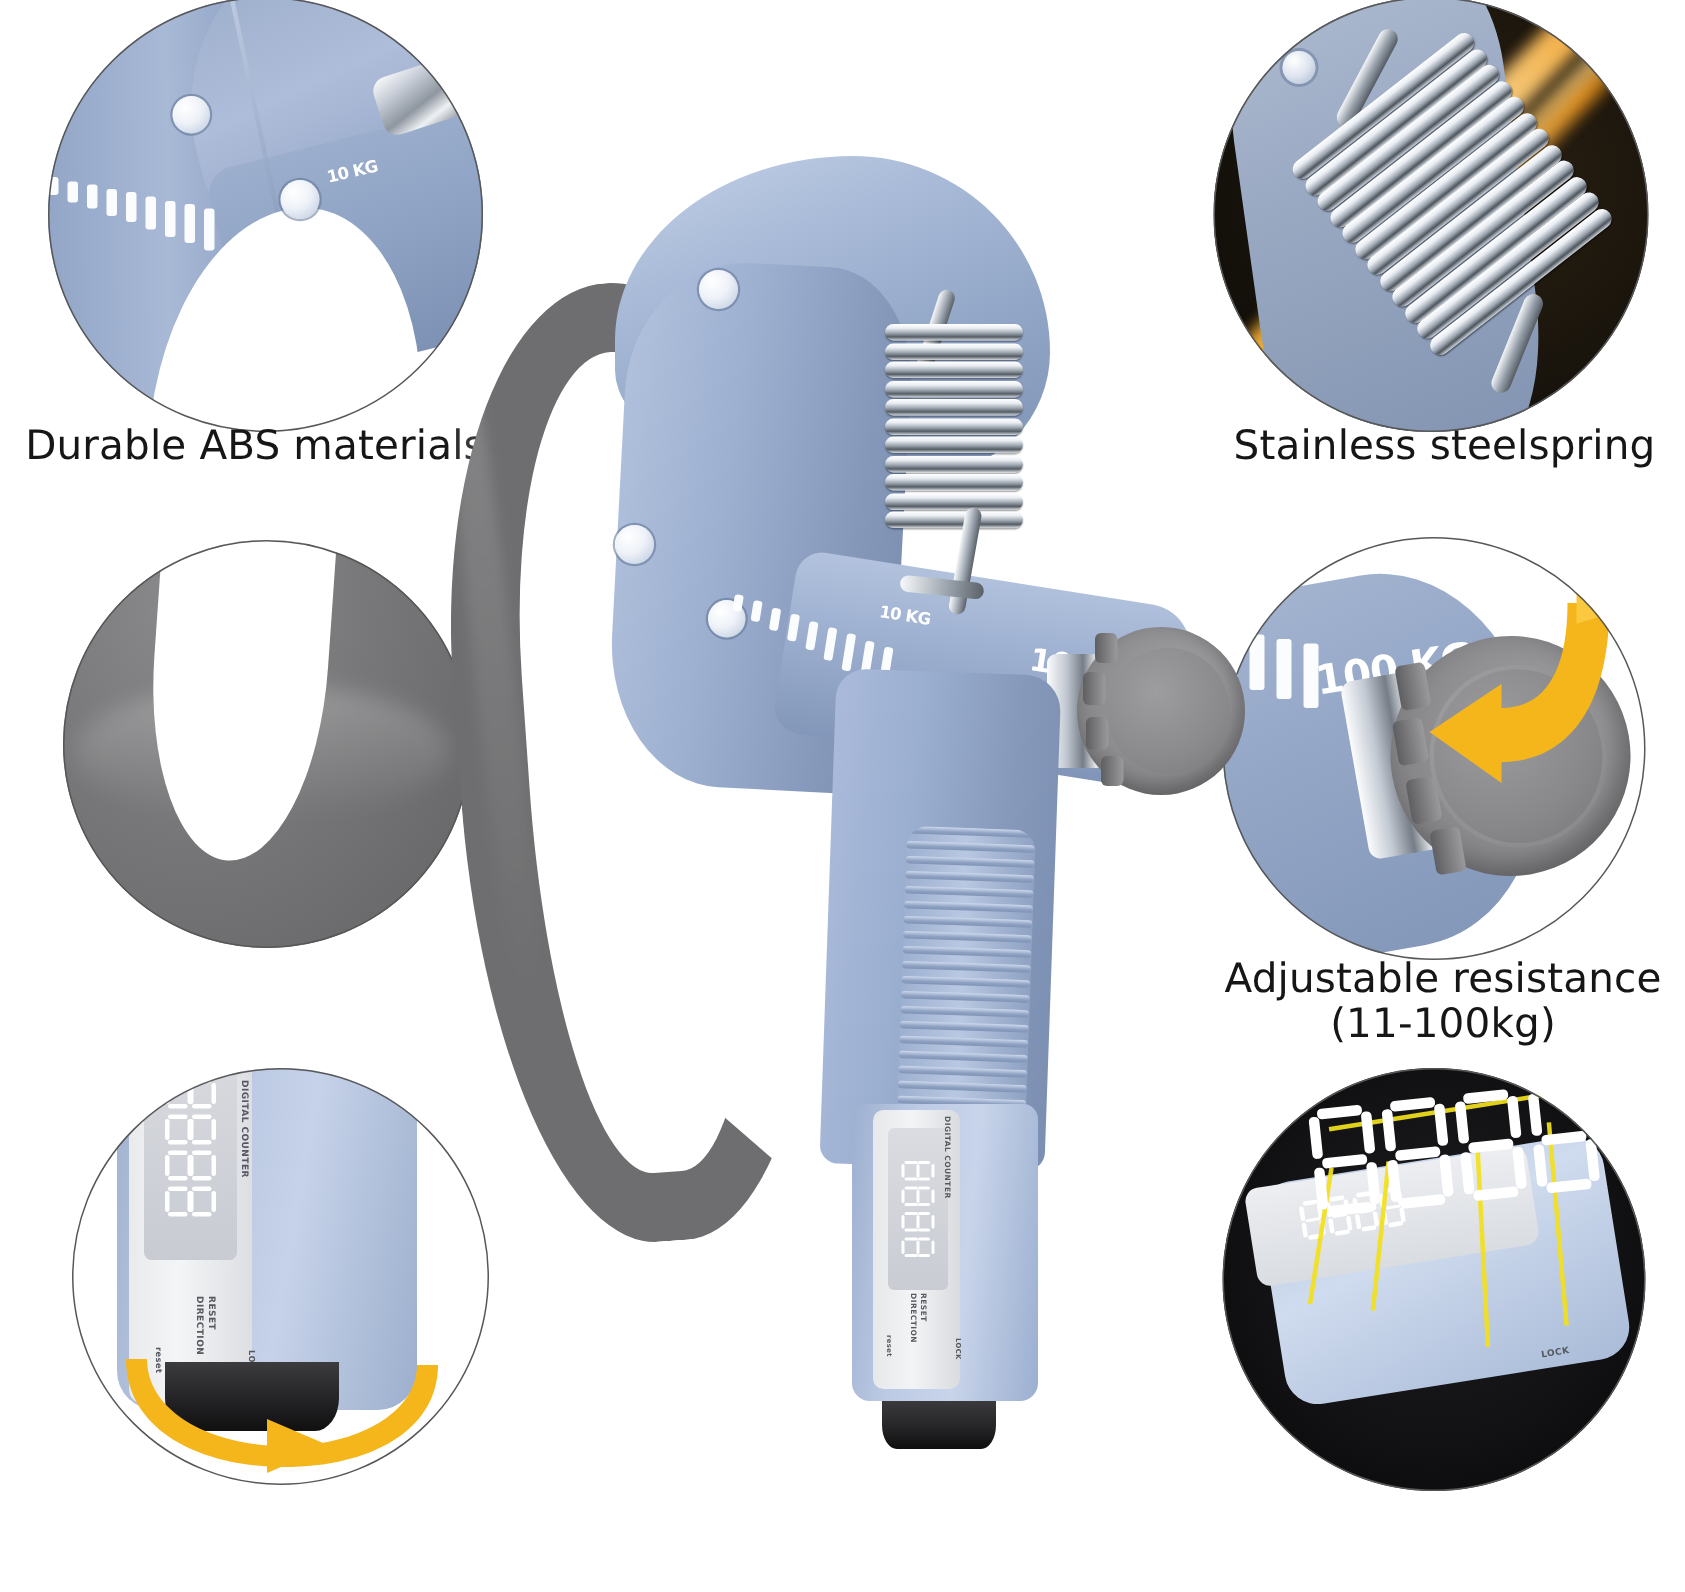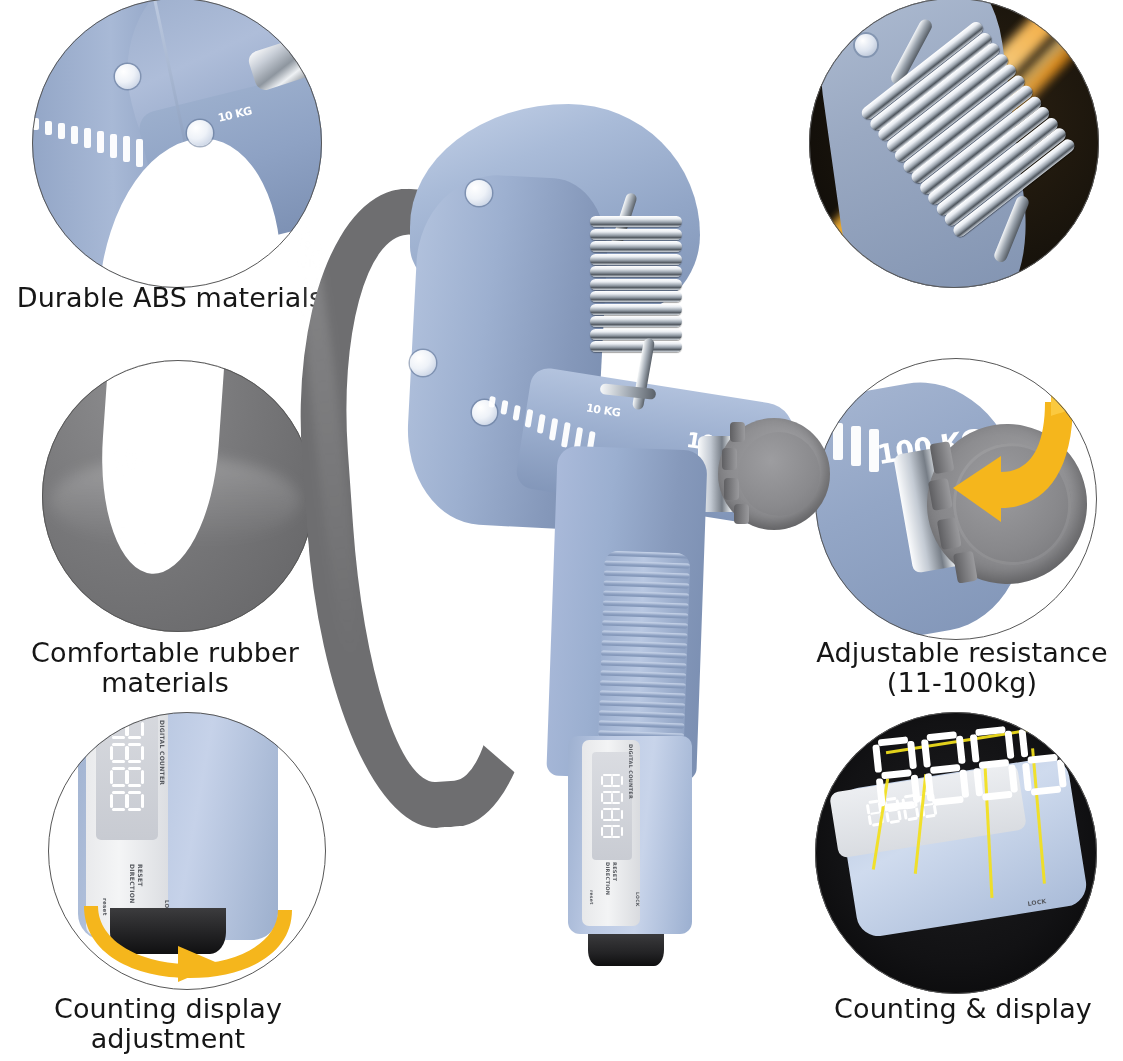--- a/index.html
+++ b/index.html
@@ -412,29 +412,28 @@
         <i style="top: 81px;"></i>
         <i style="top: 94.5px;"></i>
         <i style="top: 108px;"></i>
         <i style="top: 121.5px;"></i>
         <i style="top: 135px;"></i>
         <i style="top: 148.5px;"></i>
       </div>
     <div class="spr-hook" style="left:196px;top:196px;height:70px;transform:rotate(22deg);"></div>
   </div>
   <div class="inset-ring" style="right:24px;top:-2px;width:288px;height:288px;"></div>
+  <div class="caption" style="right:0;top:283px;width:320px;">Stainless steelspring</div>
 
   <div class="inset" id="ins-rubber">
     <div class="rub-outer"></div>
     <div class="rub-inner"></div>
     <div class="rub-gloss"></div>
   </div>
   <div class="inset-ring" style="left:42px;top:360px;width:270px;height:270px;"></div>
-  <div class="caption" style="left:0;top:638px;width:330px;">Comfortable rubber
-materials</div>
 
   <div class="inset" id="ins-knob">
     <div class="knb-shaft"></div>
     <div class="ticks" id="knb-ticks">
         <i style="left: 0px; width: 10px; height: 34px; top: 62px;"></i>
         <i style="left: 18px; width: 10px; height: 37px; top: 65px;"></i>
         <i style="left: 36px; width: 10px; height: 40px; top: 68px;"></i>
         <i style="left: 54px; width: 10px; height: 43px; top: 71px;"></i>
       </div>
     <div class="kglabel" style="left:62px;top:76px;font-size:27px;transform:rotate(-9deg);">100
@@ -506,22 +505,20 @@
     <div class="cnt-text" style="left:60px;top:186px;font-size:5.5px;">reset</div>
     <div class="cnt-text" style="left:122px;top:188px;font-size:5.5px;">LOCK</div>
     <div class="cnt-base"></div>
     <svg class="arrow-yellow" style="left:22px;top:168px;" width="234" height="110" viewBox="0 0 234 110">
       <path d="M14 26 C14 74 64 98 120 98 C176 98 222 74 222 30
                L208 30 C208 62 168 84 120 84 C72 84 28 62 28 26 Z" fill="#f5b61c"></path>
       <path d="M108 66 L150 84 L108 102 Z" fill="#f5b61c"></path>
     </svg>
   </div>
   <div class="inset-ring" style="left:48px;top:712px;width:276px;height:276px;"></div>
-  <div class="caption" style="left:0;top:994px;width:336px;">Counting display
-adjustment</div>
 
   <div class="inset" id="ins-disp">
     <div class="dsp-dark"></div>
     <div class="dsp-device"></div>
     <div class="dsp-panel"></div>
     <div class="dsp-mini" id="dsp-mini-digits">
         <div class="digit">
           <b class="sa"></b>
           <b class="sb"></b>
           <b class="sc"></b>
@@ -597,21 +594,20 @@
           <b class="sc"></b>
           <b class="sd"></b>
           <b class="se"></b>
           <b class="sf"></b>
           <b class="sg"></b>
         </div>
       </div>
     <div class="cnt-text" style="left:212px;top:188px;font-size:6px;transform:rotate(-9deg);">LOCK</div>
   </div>
   <div class="inset-ring" style="right:26px;top:712px;width:280px;height:280px;"></div>
-  <div class="caption" style="right:0;top:994px;width:320px;">Counting &amp; display</div>
 
   <div id="hero">
     <div class="hero-grip"></div>
     <div class="hero-grip-sheen"></div>
 
     <div class="hero-top"></div>
     <div class="hero-upperarm"></div>
     <div class="hero-lowerarm"></div>
 
     <div class="hero-hook" style="left:318px;top:92px;width:11px;height:60px;transform:rotate(18deg);"></div>

